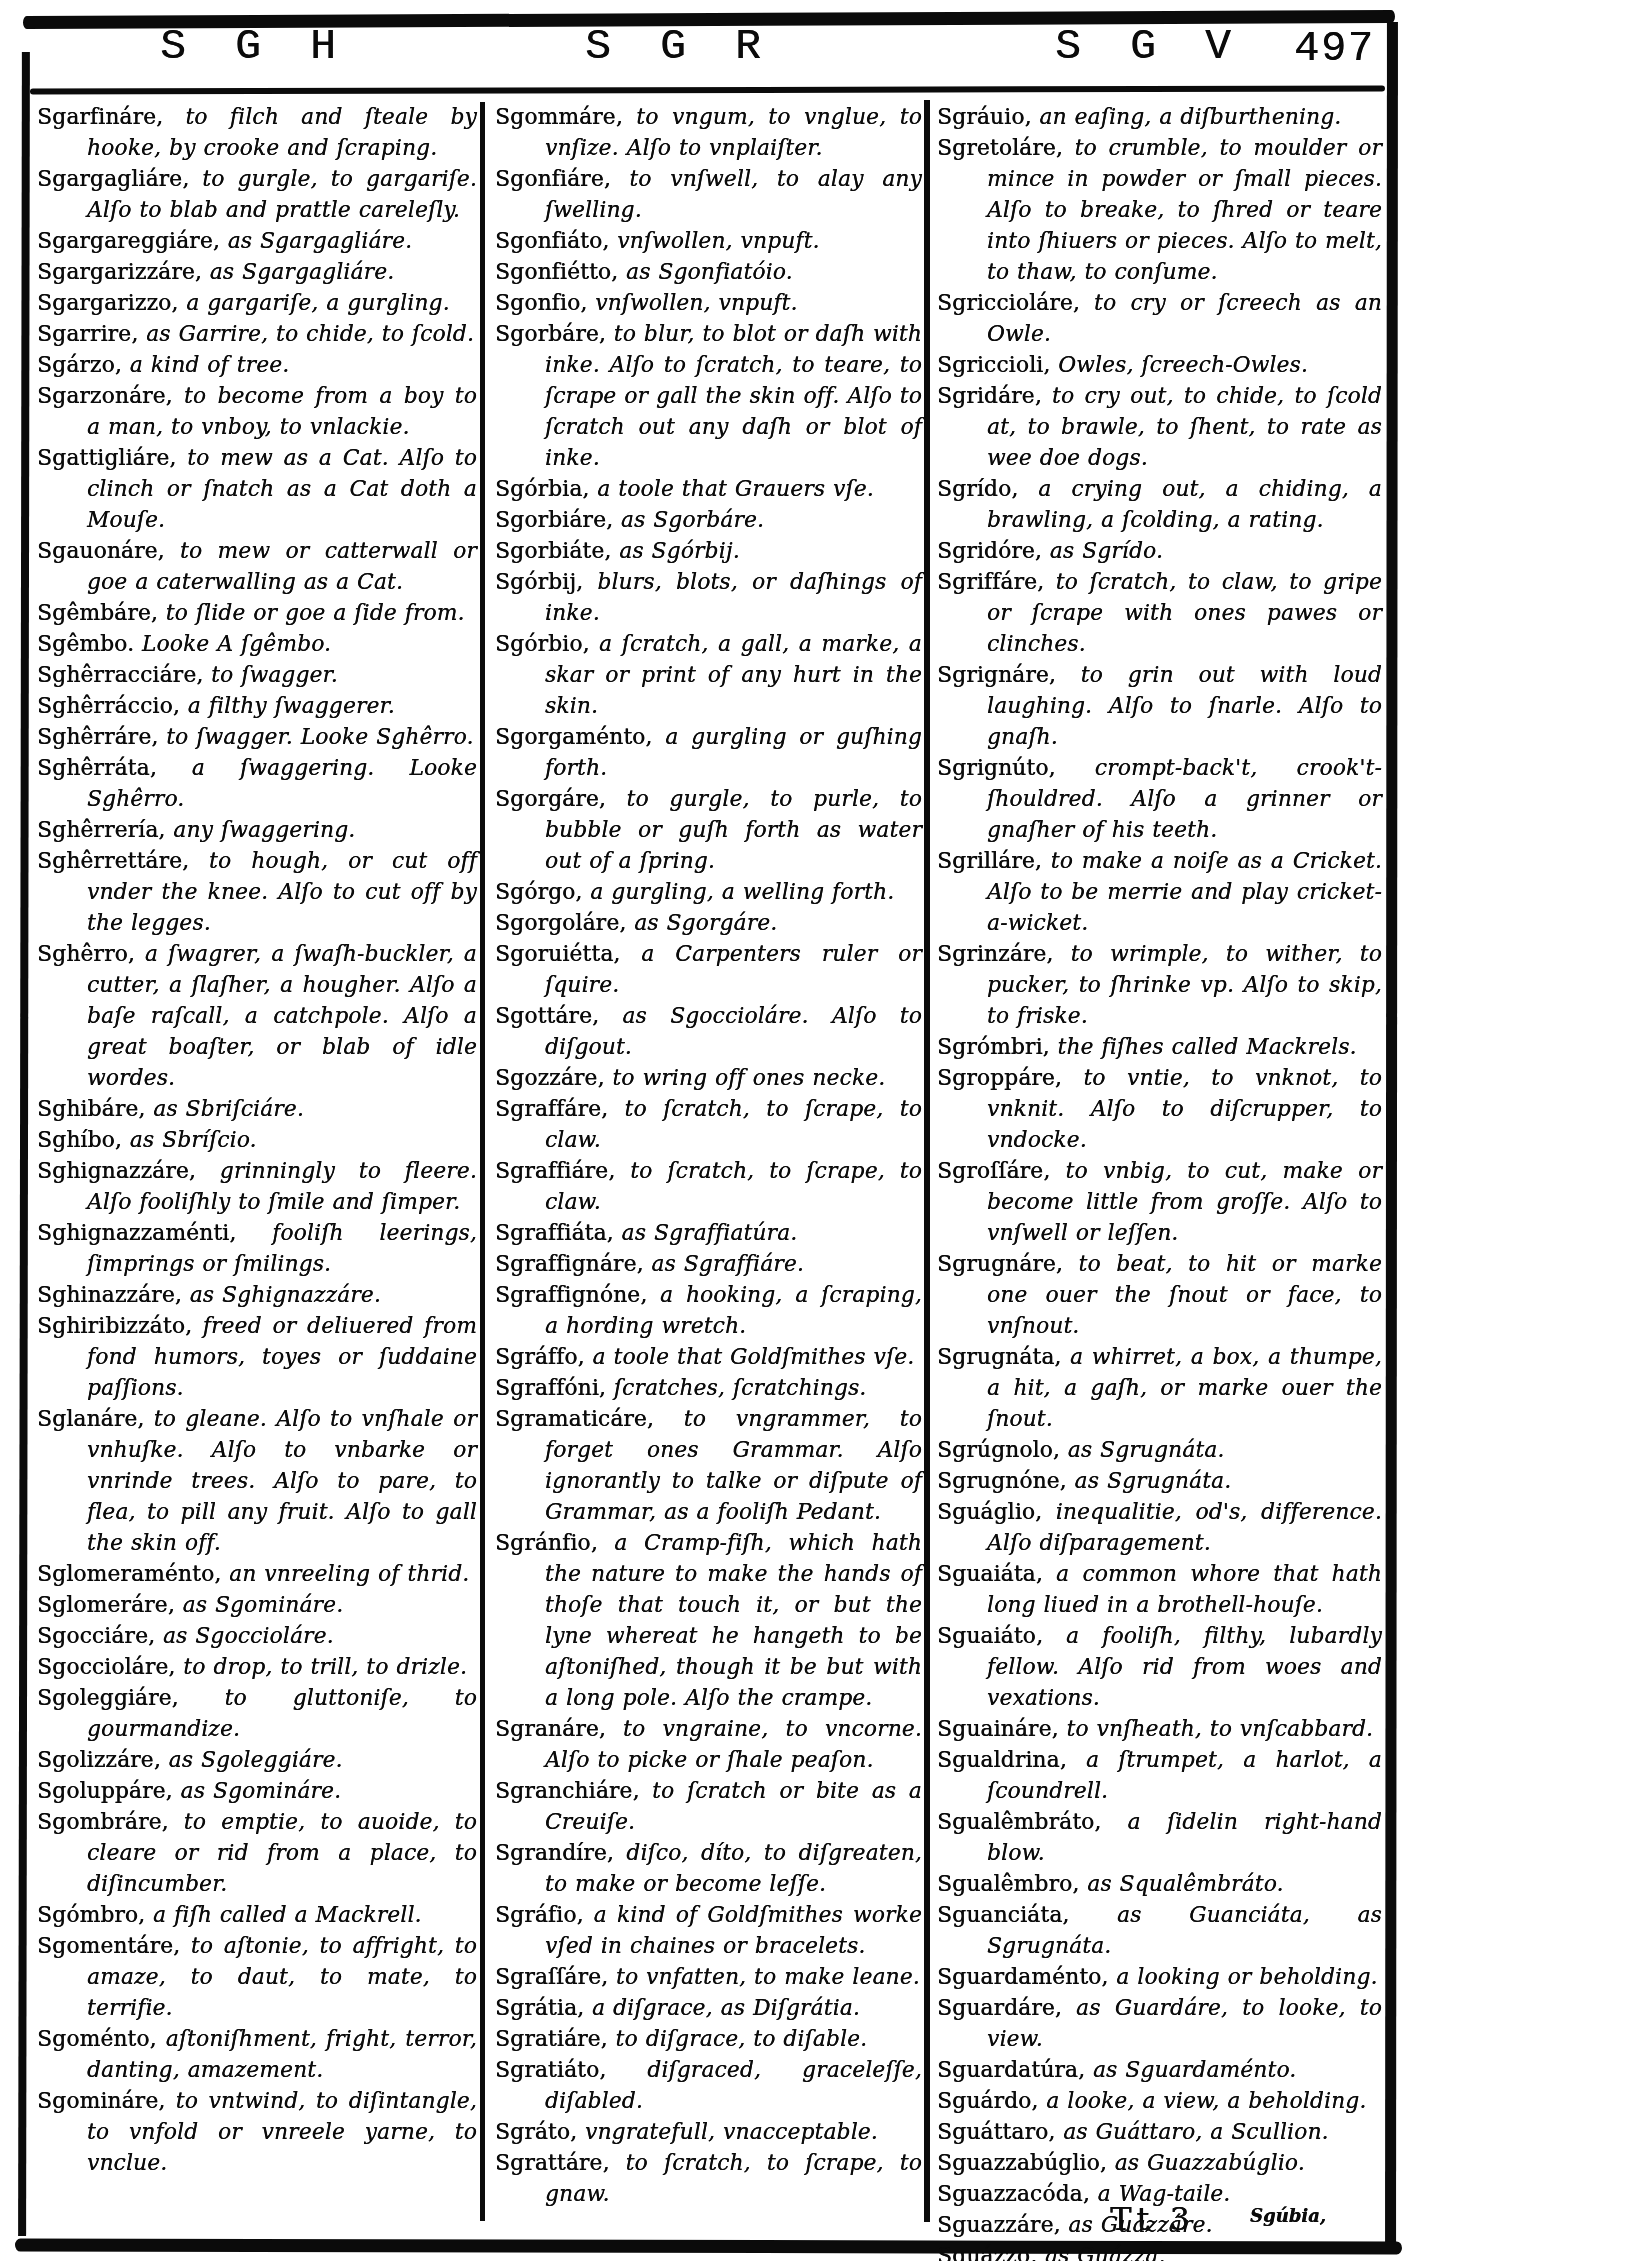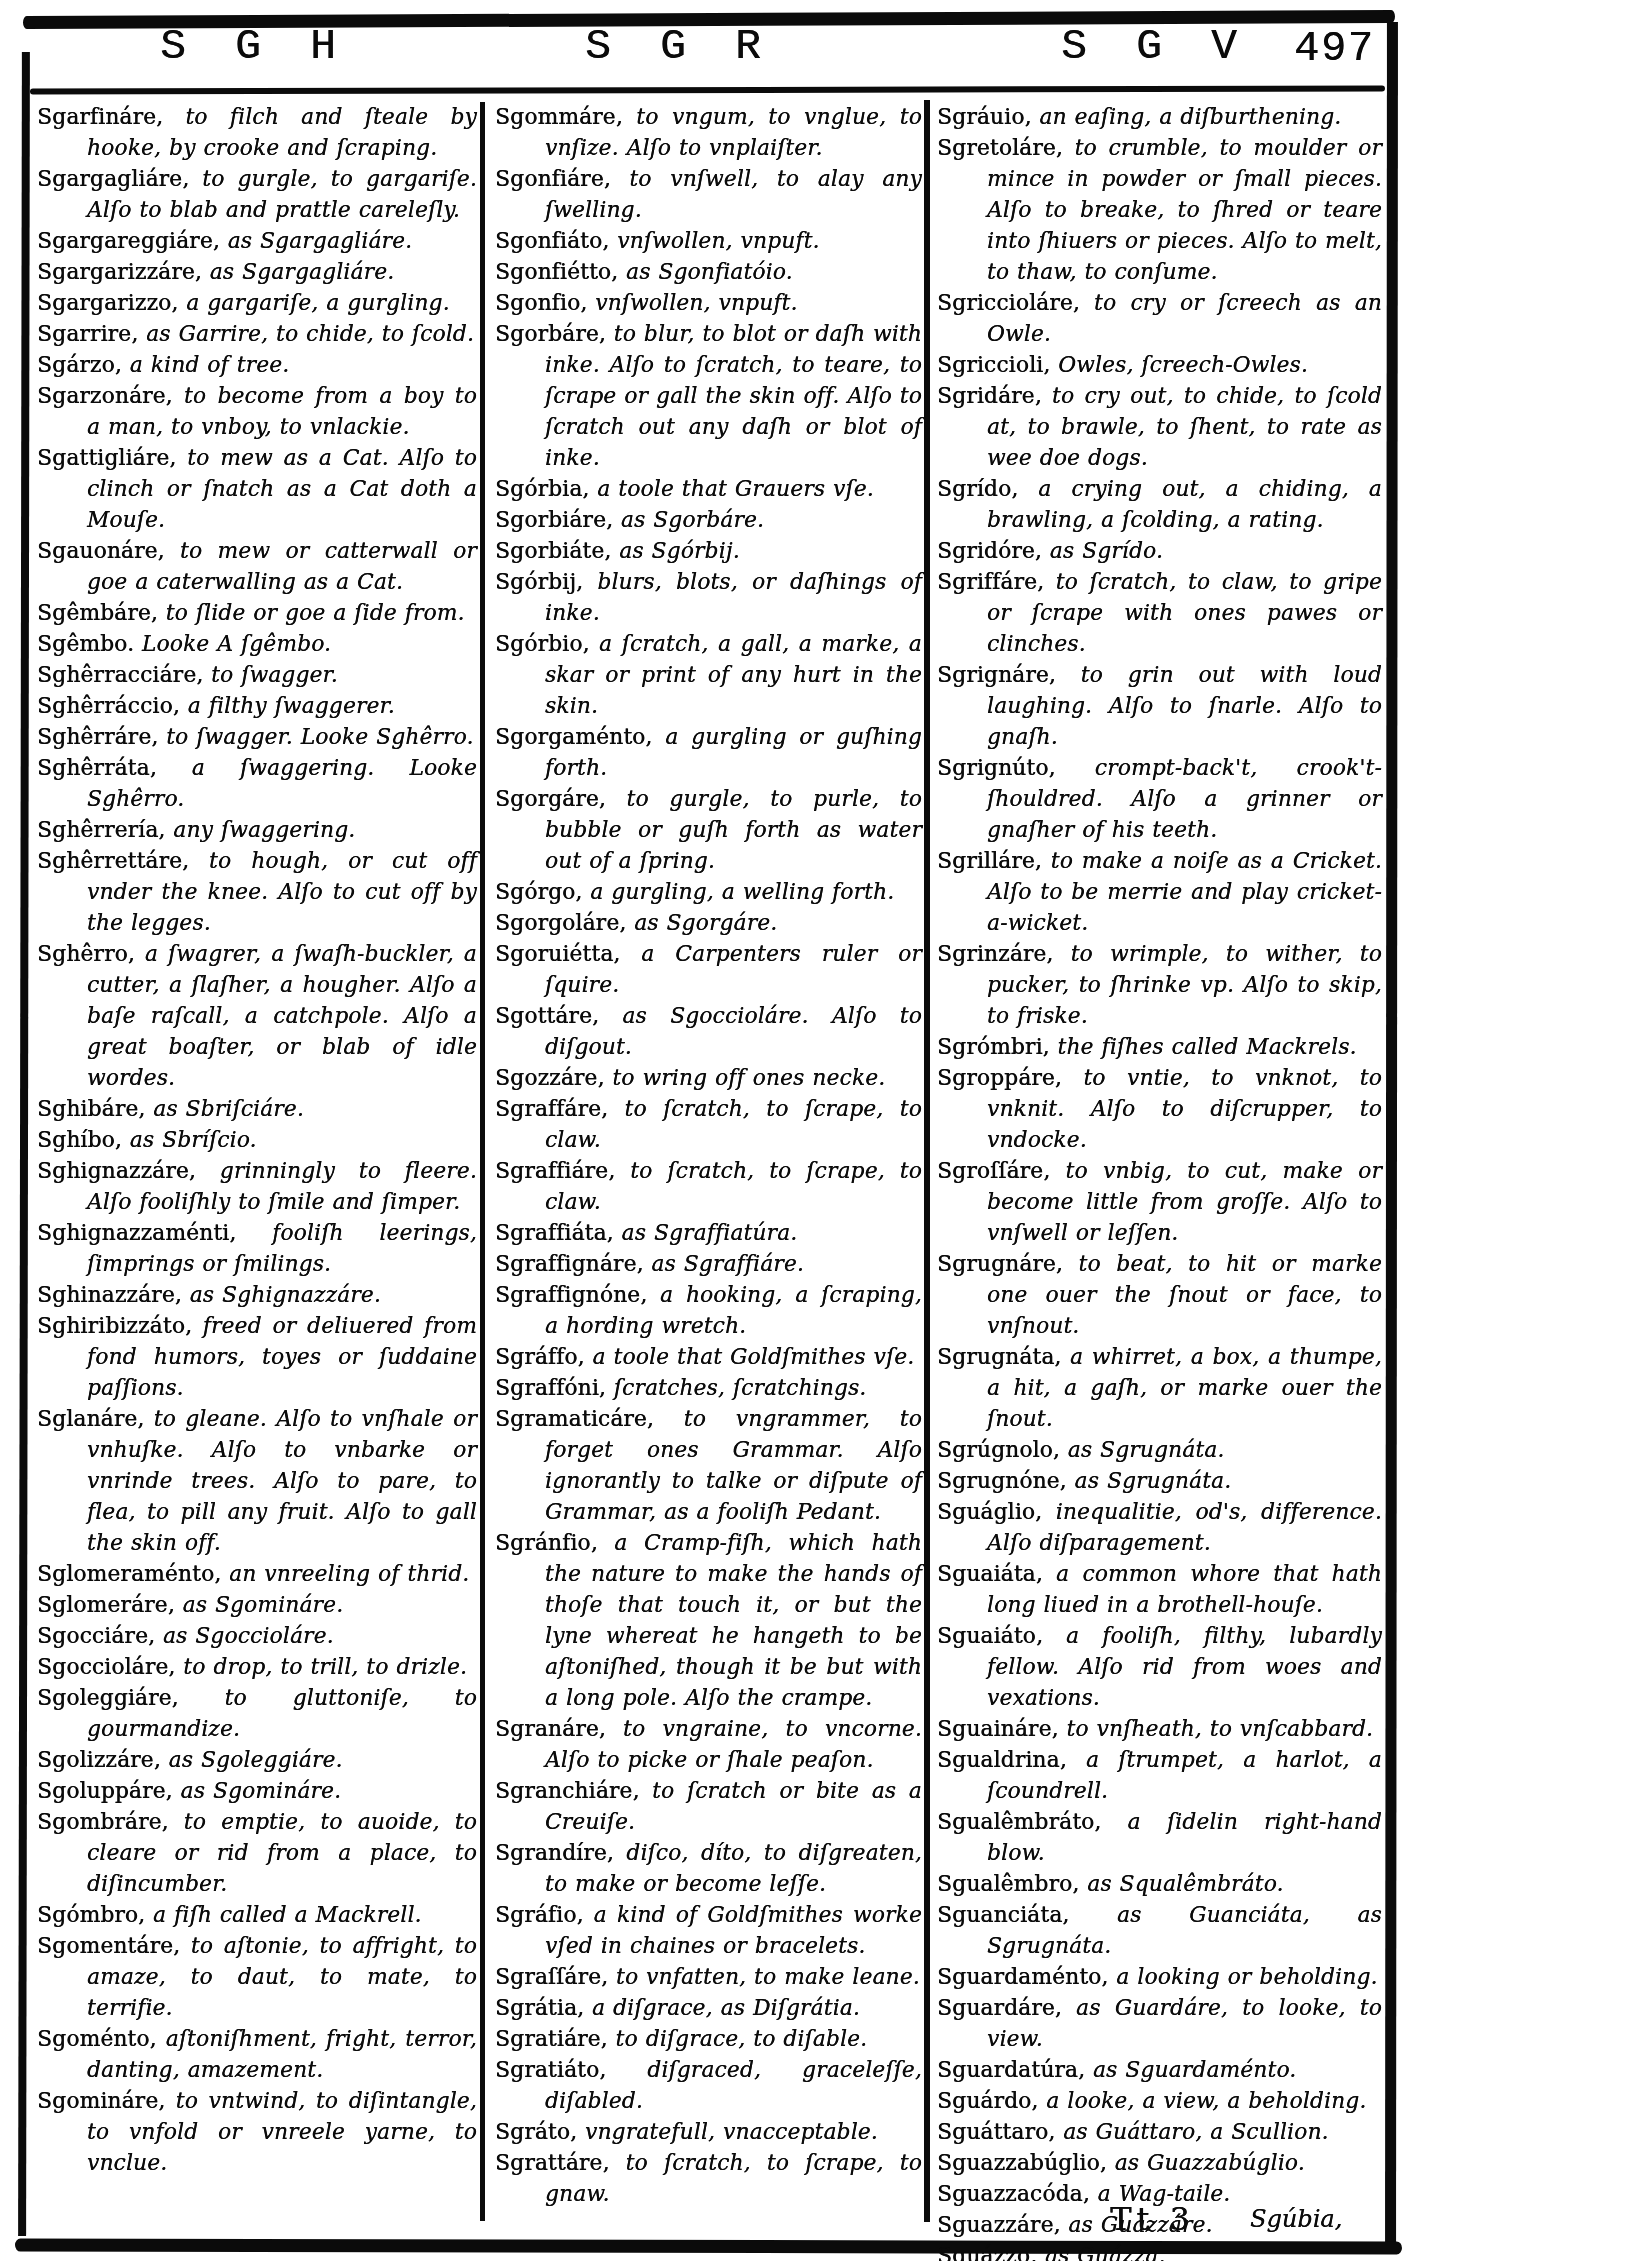--- a/index.html
+++ b/index.html
@@ -28,21 +28,21 @@
   .hdr{
     position:absolute;top:21.7px;
     font-size:43px;letter-spacing:11.7px;
     font-weight:normal;
     text-shadow:0.4px 0 0 var(--ink);
     white-space:nowrap;
     font-family:Liberation Mono, monospace;
   }
   .hdr-sgh{left:160px;}
   .hdr-sgr{left:585px;}
-  .hdr-sgv{left:1055px;margin-left:6px;}
+  .hdr-sgv{left:1055px;}
   .hdr-num{left:1294px;top:25px;font-size:42px;letter-spacing:1.7px;}
   
   .col{
     position:absolute;top:101px;
     text-align:justify;
   }
   .col-1{left:37px;width:440px;}
   .col-2{left:495px;width:427px;}
   .col-3{left:937px;width:445px;}
   .entry{
@@ -60,22 +60,23 @@
   }
   .def{text-shadow:0.2px 0 0 var(--ink);}
   
   .footer-sig{
     position:absolute;left:1110px;top:2200px;
     font-size:32px;letter-spacing:5px;
     text-shadow:0.4px 0 0 var(--ink);
   }
   .footer-catch{
     position:absolute;left:1250px;top:2205px;
-    font-size:24px;font-style:italic;
+    font-size:18px;font-style:italic;
     text-shadow:0.3px 0 0 var(--ink);
+    font-weight:bold;
   }
 </style>
 </head>
 <body>
 
 <div class="rule rule-top"></div>
 <div class="rule rule-header"></div>
 <div class="rule rule-left"></div>
 <div class="rule rule-right"></div>
 <div class="rule rule-div1"></div>

